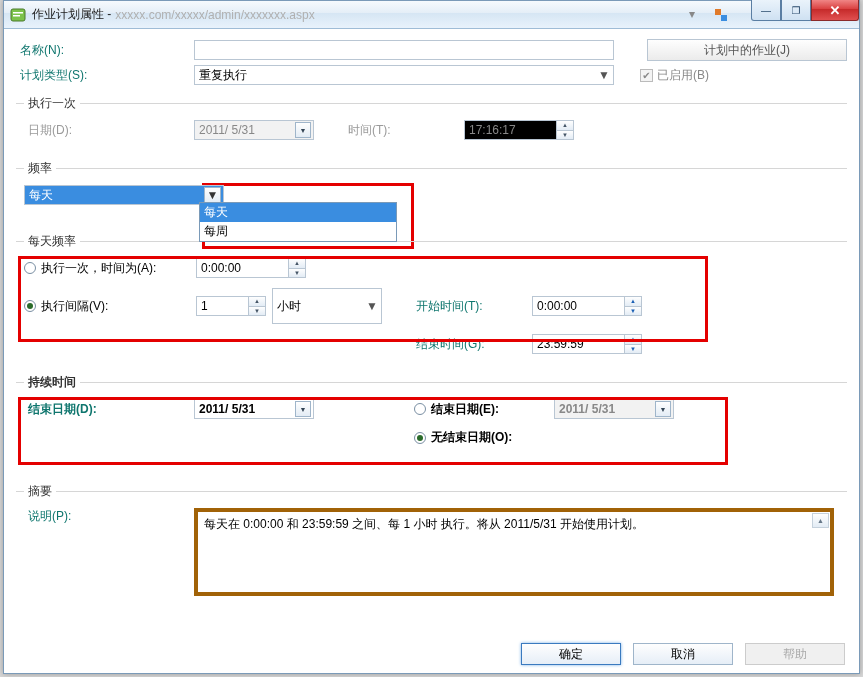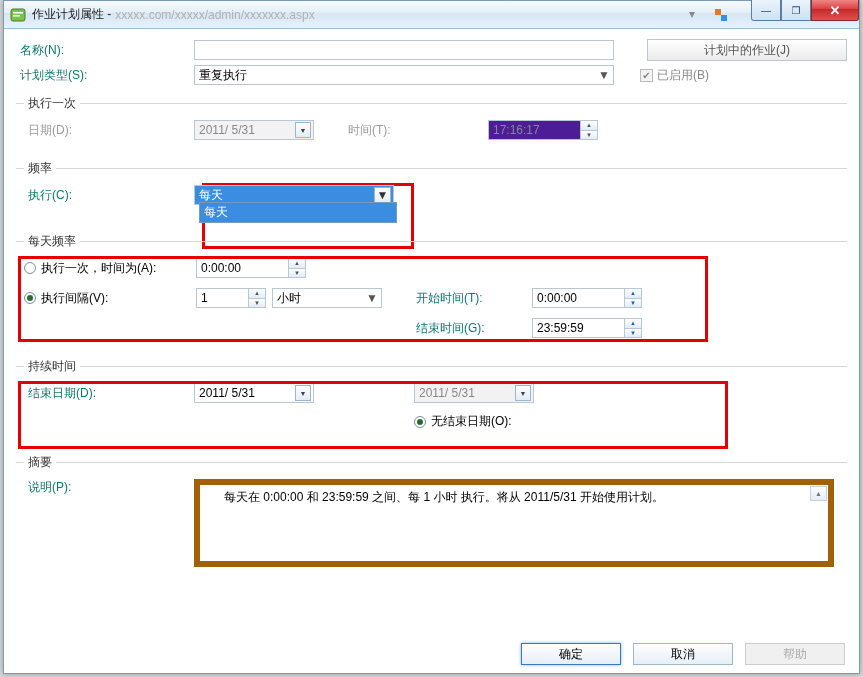--- a/index.html
+++ b/index.html
@@ -66,47 +66,47 @@
   }
   legend { color:#333; padding:0 4px; background:#fff; }
   .date-input, .time-input, .num-input {
     height:20px; border:1px solid #b9c6d3; background:#fff; display:flex; align-items:center;
   }
   .date-input { width:120px; padding:0 2px 0 4px; justify-content:space-between; }
   .date-input.dis { background:#f2f2f2; color:#888; }
   .cal-btn { width:16px; height:16px; border:1px solid #9fb5ca; background:linear-gradient(#fefefe,#e3ecf5); display:flex; align-items:center; justify-content:center; }
   .cal-btn .tri { font-size:7px; color:#345; }
   .time-input, .num-input { width:110px; padding:0 0 0 4px; }
-  .time-input.dis { background:#4c1d95; color:#888;margin-left:24px; }
+  .time-input.dis { background:#000000; color:#888; }
   .spinner { margin-left:auto; width:17px; height:18px; border-left:1px solid #b9c6d3; display:flex; flex-direction:column; }
   .spinner .sp { flex:1; background:linear-gradient(#fefefe,#e3ecf5); display:flex; align-items:center; justify-content:center; font-size:6px; color:#456; border-bottom:1px solid #b9c6d3; }
   .spinner .sp:last-child { border-bottom:none; }
   .spinner .sp.blue { color:#1a5fb4; }
   .radio { display:flex; align-items:center; gap:5px; }
   .radio .dot { width:12px; height:12px; border-radius:50%; border:1px solid #7a8fa3; background:#fff; display:flex; align-items:center; justify-content:center; }
   .radio .dot.checked::after { content:""; width:6px; height:6px; border-radius:50%; background:#2a6b2a; display:block; }
   .jobs-btn {
     height:22px; width:200px; border:1px solid #b9c6d3; background:linear-gradient(#fefefe,#ebebeb); text-align:center; line-height:20px; color:#555;
   }
   .redwrap { position:absolute; border:3px solid #e40000; pointer-events:none; }
   .drop-open {
     position:absolute; border:1px solid #7a9ab8; background:#fff; z-index:5; width: 190px;
   }
   .drop-open .opt { padding:1px 4px; }
   .drop-open .opt.sel { background:#3a8de0; color:#fff; }
   .freq-select { width:200px; background:#3a8de0; color:#fff; }
   .freq-select .arrow { background:linear-gradient(#fefefe,#e3ecf5); color:#333; border:1px solid #9fb5ca; width:17px; height:17px; }
-  .daily-row .mini-select { width:110px; height:20px; border:1px solid #b9c6d3; display:flex; align-items:center; justify-content:space-between; padding:0 2px 0 4px; background:#fff;}
+  .daily-row .mini-select { width:110px; height:36px; border:1px solid #b9c6d3; display:flex; align-items:center; justify-content:space-between; padding:0 2px 0 4px; background:#fff;}
   .daily-row .mini-select .arrow { width:14px; height:14px; display:flex; align-items:center; justify-content:center; color:#555; }
   .buttons-bar { position:absolute; bottom:8px; right:14px; display:flex; gap:12px; }
   .btn { width:100px; height:22px; border:1px solid #9fb5ca; background:linear-gradient(#fefefe,#e6eef7); text-align:center; line-height:20px; }
   .btn.primary { border:1px solid #3a7abf; box-shadow:0 0 3px #7ab0e8; }
   .btn.dis { color:#aaa; background:#f0f0f0; border-color:#ccc; }
   .summary {
-    border:6px solid #a16207; background:#fff; padding:4px 24px; height:88px; position:relative; width:100%;
+    border:4px solid #a16207; background:#fff; padding:4px 6px; height:88px; position:relative; width:100%;
   }
   .scroll-stub { position:absolute; right:1px; top:1px; width:17px; height:15px; background:linear-gradient(#fefefe,#e3ecf5); border:1px solid #c5d1dc; display:flex; align-items:center; justify-content:center; font-size:7px; color:#678; }
   .top-grid { display:grid; grid-template-columns: 170px 430px 1fr; align-items:center; gap:4px 8px; }
 </style>
 </head>
 <body>
 
 <div class="window">
 
   <div class="titlebar">
@@ -181,29 +181,29 @@
               <div class="sp">▼</div>
           </div>
         </div>
       </div>
     </fieldset>
 
     <fieldset style="border-left:none;border-right:none;border-bottom:none; position:relative;">
       <legend>频率</legend>
       <div class="redwrap" style="left:186px; top:6px; width:212px; height:66px;"></div>
       <div class="row" style="margin-bottom:10px;">
-        <div class="label" style="width:170px;">执行(C):</div>
         <div class="select freq-select" style="position:relative;">
           <span>每天</span>
           <span class="arrow">▼</span>
         </div>
       </div>
       <div class="row" style="position:relative; margin-bottom:4px;">
         <div class="drop-open" style="left:175px; top:-13px; width:198px;">
           <div class="opt sel">每天</div>
+          <div class="opt">每周</div>
         </div>
       </div>
     </fieldset>
 
     <fieldset style="border-left:none;border-right:none;border-bottom:none; position:relative; padding-bottom:14px;">
       <legend>每天频率</legend>
       <div class="redwrap" style="left:2px; top:6px; width:690px; height:86px;"></div>
 
       <div class="row daily-row" style="margin-bottom:10px;">
         <label class="radio" style="width:172px;">
@@ -253,41 +253,45 @@
         <div class="time-input">
           <span>23:59:59</span>
           <div class="spinner">
               <div class="sp blue">▲</div>
               <div class="sp blue">▼</div>
             </div>
         </div>
       </div>
     </fieldset>
 
-    <fieldset style="border-left:none;border-right:none;border-bottom:none; position:relative; padding-bottom:18px;">
+    <fieldset style="border-left:none;border-right:none;border-bottom:none; position:relative; padding-bottom:18px;font-weight:bold;">
       <legend>持续时间</legend>
       <div class="redwrap" style="left:2px; top:6px; width:710px; height:68px;"></div>
 
       <div class="row" style="margin-bottom:10px;">
         <div class="label" style="width:170px;">结束日期(D):</div>
         <div class="date-input">
           <span>2011/ 5/31</span>
           <span class="cal-btn">
               <span class="tri">▼</span>
             </span>
         </div>
         <div style="width:100px;"></div>
+        <label class="radio" style="width:140px;">
+          <span class="dot"></span>
+          <span>结束日期(E):</span>
+        </label>
         <div class="date-input dis">
           <span>2011/ 5/31</span>
           <span class="cal-btn">
               <span class="tri">▼</span>
             </span>
         </div>
       </div>
-      <div class="row" style="margin-bottom:0;">
+      <div class="row" style="margin-bottom:13px;">
         <div style="width:170px;"></div>
         <div style="width:120px;"></div>
         <div style="width:100px;"></div>
         <label class="radio" style="width:180px;">
           <span class="dot checked"></span>
           <span>无结束日期(O):</span>
         </label>
       </div>
     </fieldset>
 

